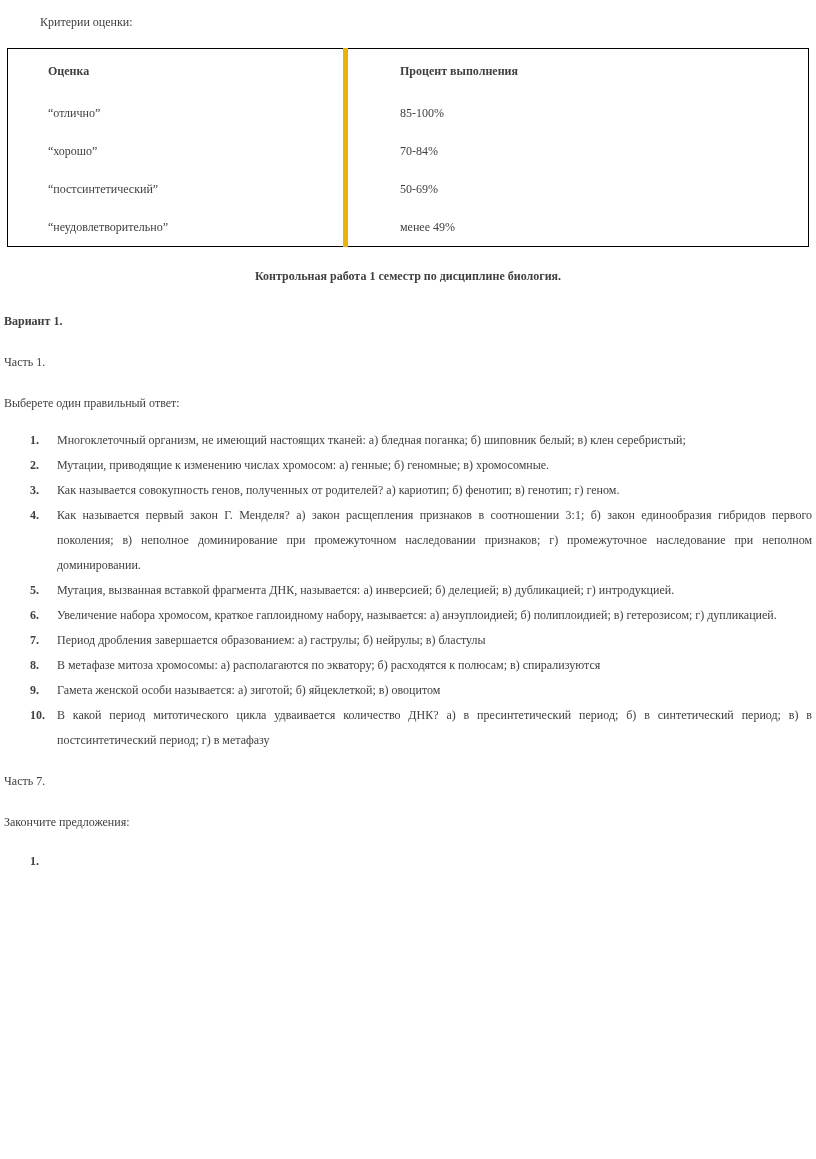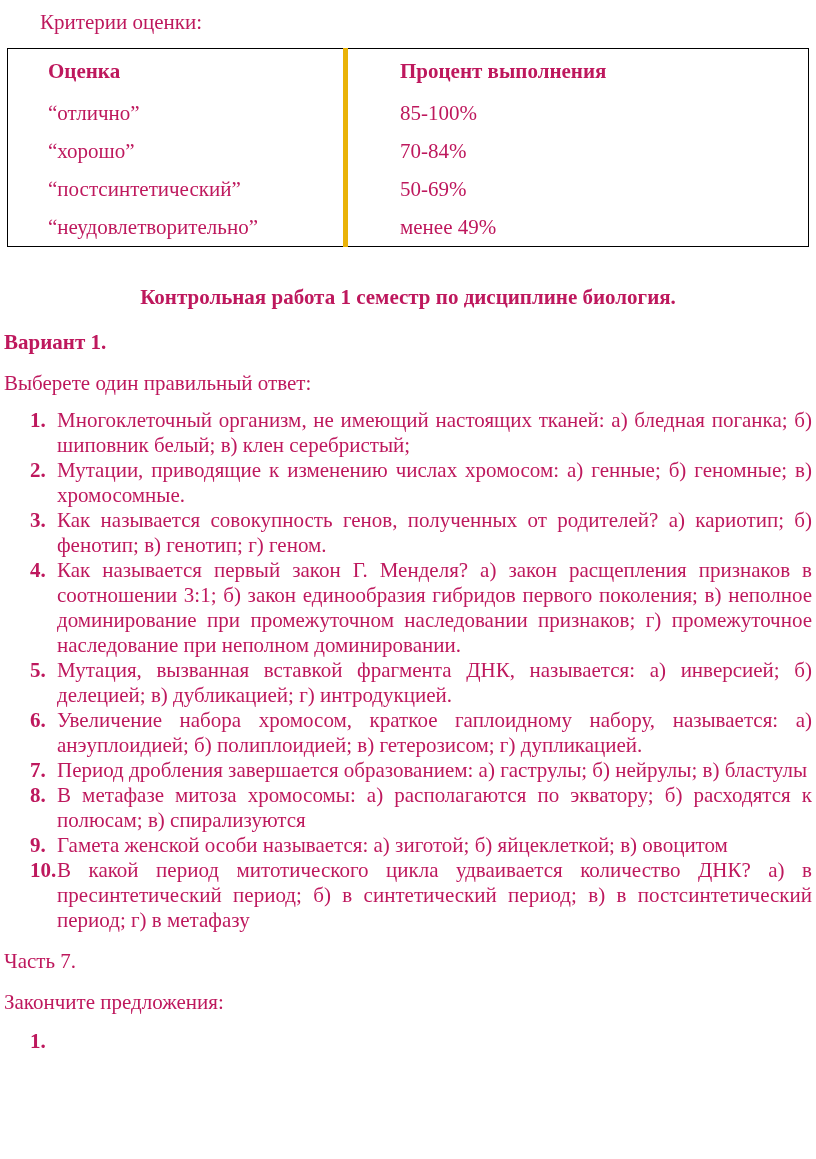--- a/index.html
+++ b/index.html
@@ -2,39 +2,39 @@
 <html><head>
 <meta charset="utf-8">
 <style>
   * { box-sizing: border-box; }
   html, body { margin: 0; padding: 0; background: #ffffff; }
   .page {
     width: 816px;
     height: 1159px;
     padding: 6px 4px 0 4px;
     font-family: "Liberation Serif", "DejaVu Serif", serif;
-    font-size: 21px;
+    font-size: 12px;
     line-height: 25px;
-    color: #be185d;
+    color: #404040;
     overflow: hidden;
     background: #ffffff;
   }
   .criteria-label { margin: 4px 0 0 36px; }
   table.criteria {
     border-collapse: collapse;
     width: 802px;
     margin: 13px 0 0 3px;
     border: 1px solid #000000;
     table-layout: fixed;
   }
   table.criteria td { vertical-align: middle; padding-top: 0; padding-bottom: 0; }
   td.col-grade   { width: 338px; border-right: 5px solid #eab308; padding-left: 40px; height: 38px; }
   td.col-percent { padding-left: 52px; height: 38px; }
   tr.header td { font-weight: bold; height: 46px; }
-  .doc-title { text-align: center; font-weight: bold; margin-top: 38px; }
+  .doc-title { text-align: center; font-weight: bold; margin-top: 17px; }
   .variant   { font-weight: bold; margin-top: 20px; }
   .part-heading { margin-top: 16px; }
   .instruction  { margin-top: 16px; }
   .q-list { margin-top: 12px; }
   .q-item {
     position: relative;
     padding-left: 53px;
     text-align: justify;
   }
   .q-num {
@@ -74,20 +74,21 @@
         <td class="col-grade">“неудовлетворительно”</td>
         <td class="col-percent">менее 49%</td>
       </tr>
     </tbody>
   </table>
 
   <div class="doc-title">Контрольная работа 1 семестр по дисциплине биология.</div>
 
   <div class="variant">Вариант 1.</div>
 
+  <div class="part-heading">Часть 1.</div>
 
   <div class="instruction">Выберете один правильный ответ:</div>
 
   <div class="q-list">
     <div class="q-item">
       <span class="q-num">1.</span>
       <span>Многоклеточный организм, не имеющий настоящих тканей: а) бледная поганка; б) шиповник белый; в) клен серебристый;</span>
     </div>
     <div class="q-item">
       <span class="q-num">2.</span>

